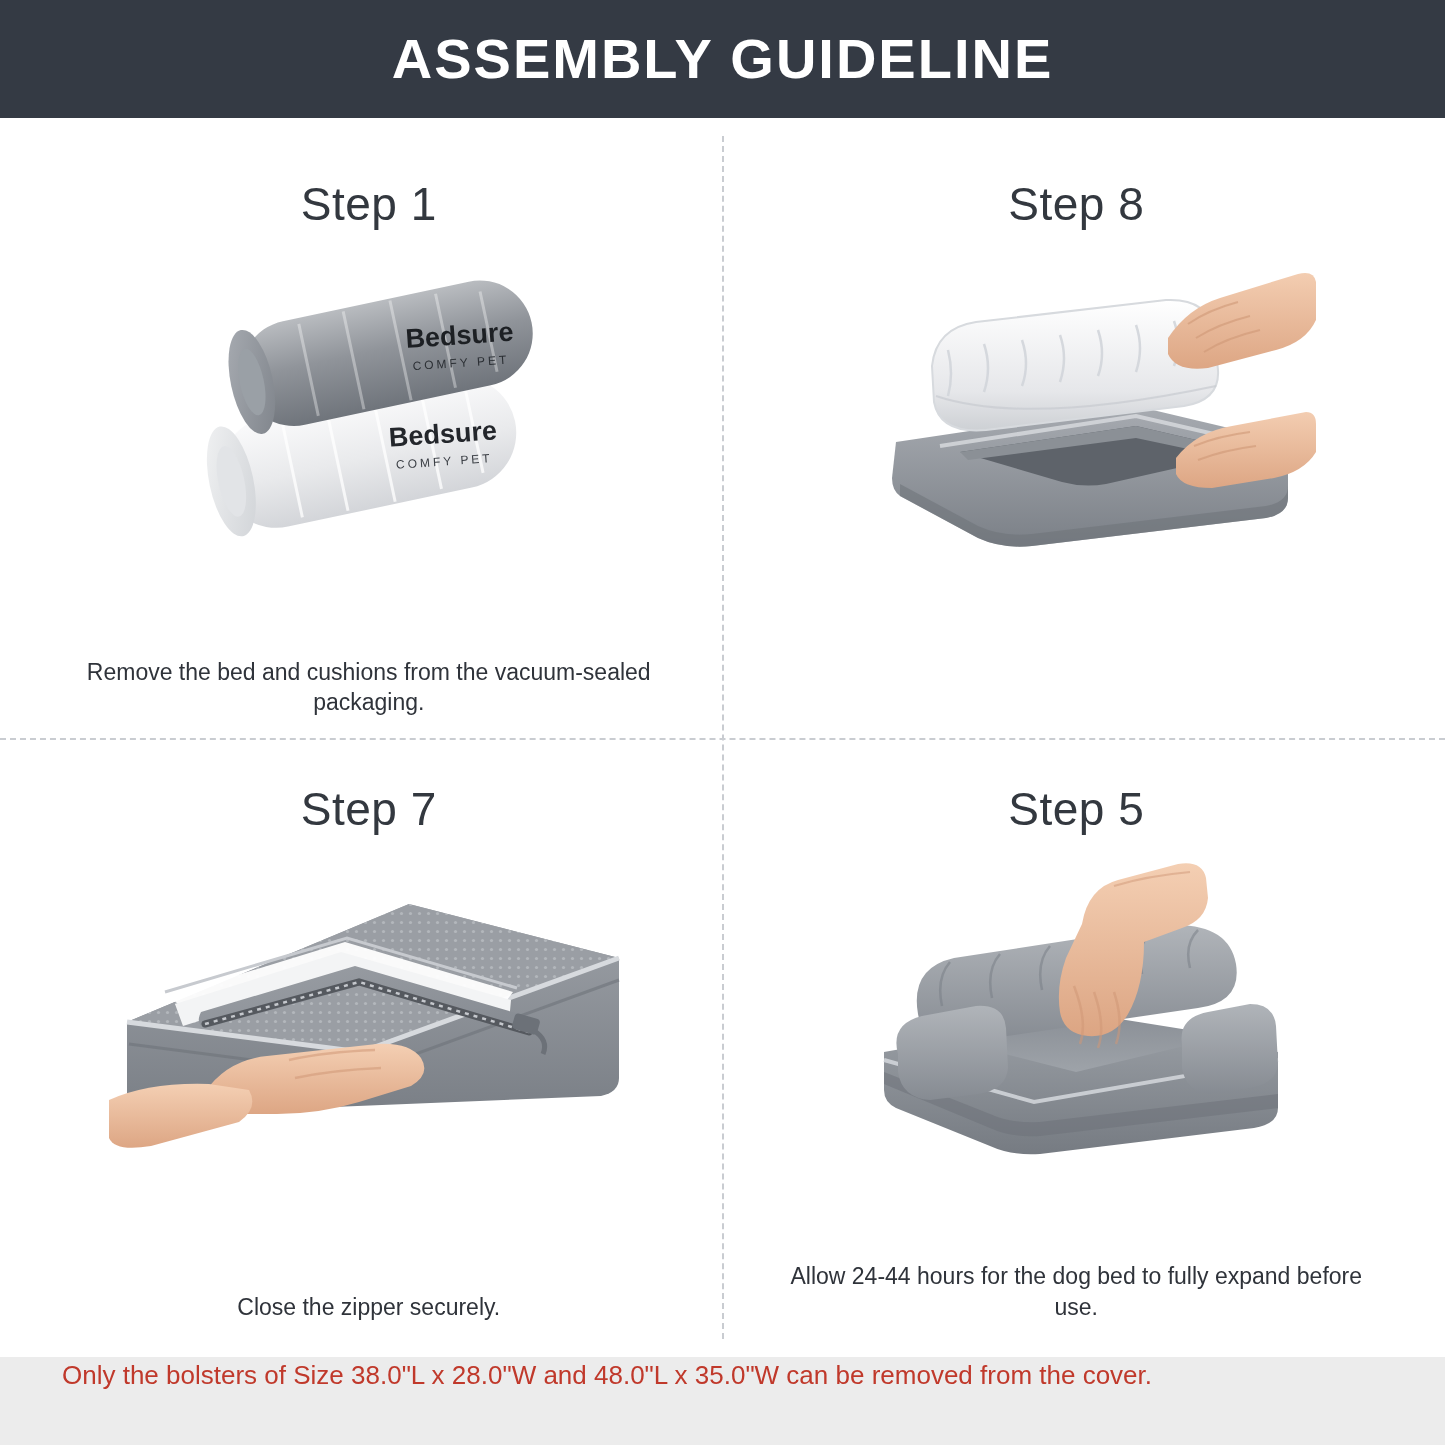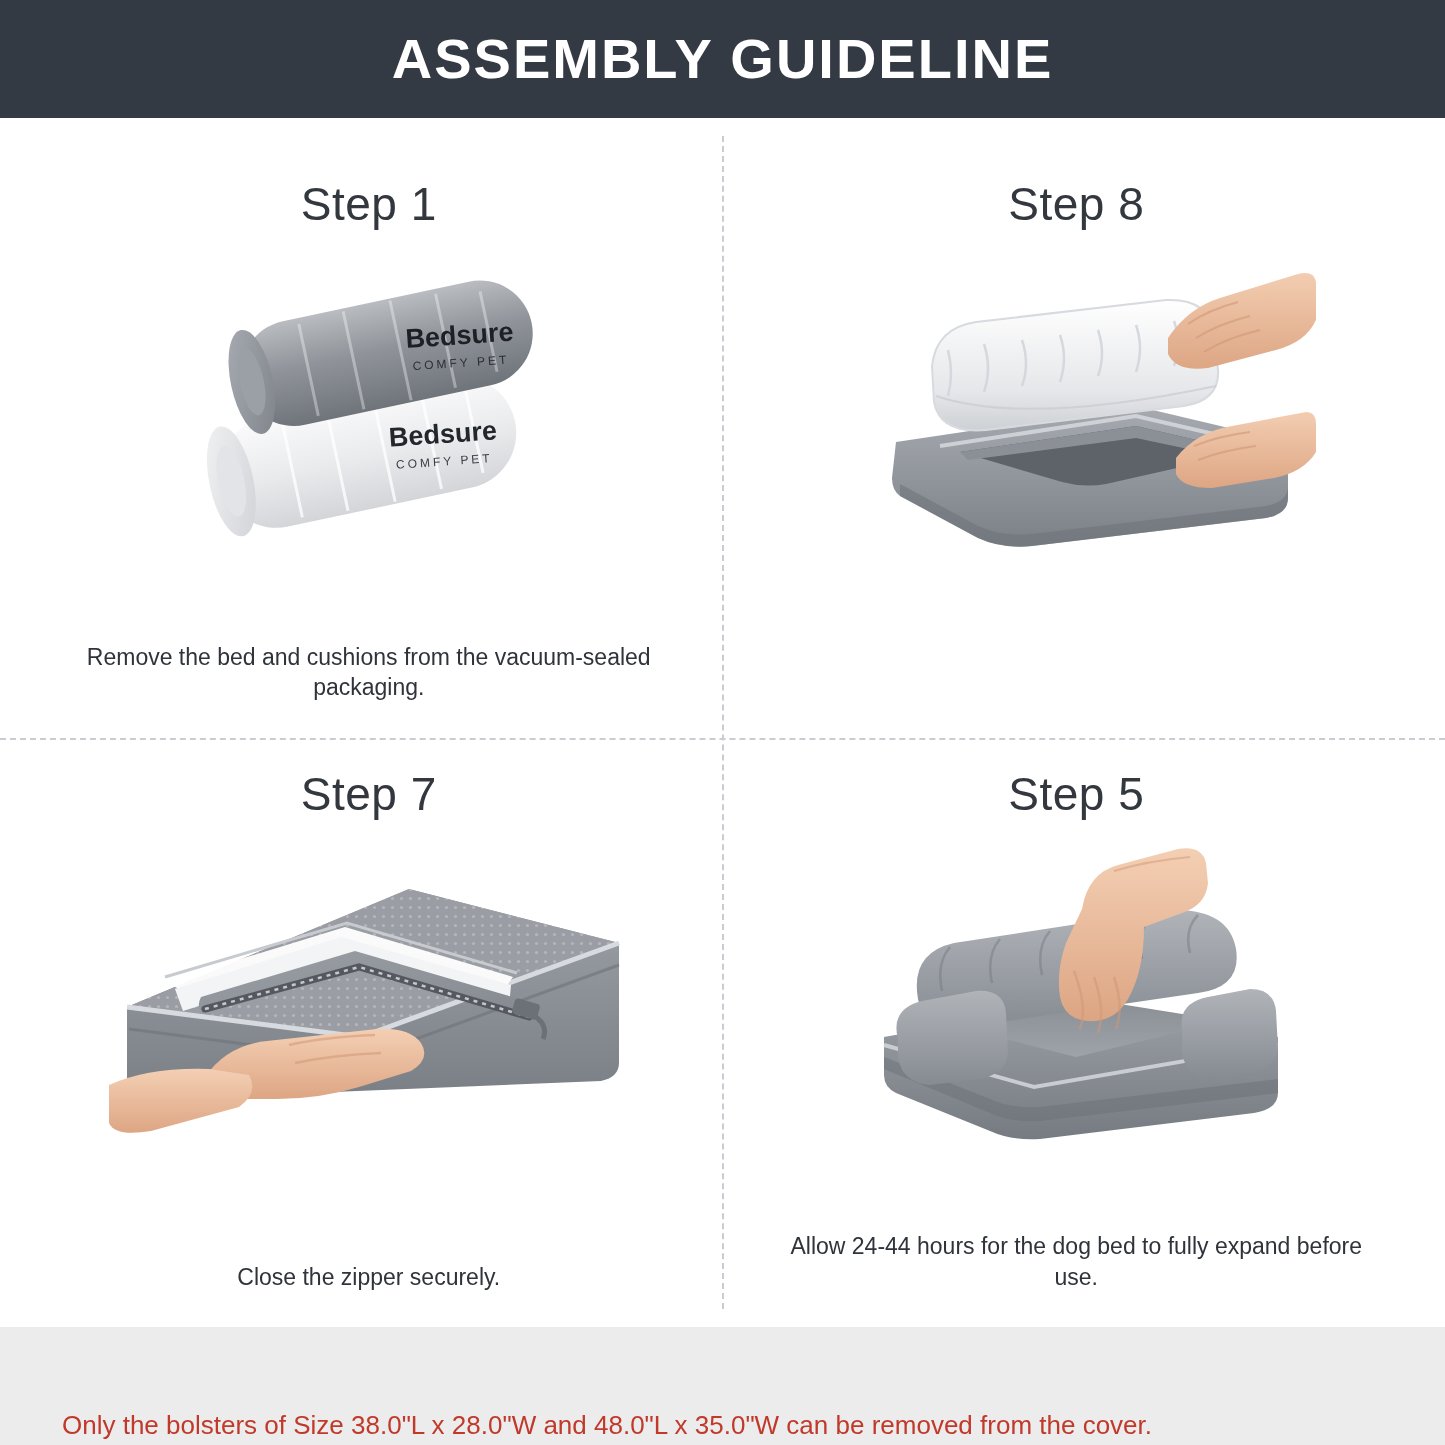--- a/index.html
+++ b/index.html
@@ -96,24 +96,24 @@
     align-items: center;
     justify-content: center;
     position: relative;
     margin: 2px 0 12px;
   }
   .art svg { display: block; }
 
   
   .footer {
     flex: 0 0 auto;
-    height: 118px;
+    height: 88px;
     background: #ececec;
     display: flex;
-    align-items: flex-end;
+    align-items: flex-start;
     padding: 0 62px;
   }
   .footer-text {
     color: #c0392b;
     font-size: 26px;
     line-height: 1.45;
   }
 </style>
 </head>
 <body>

